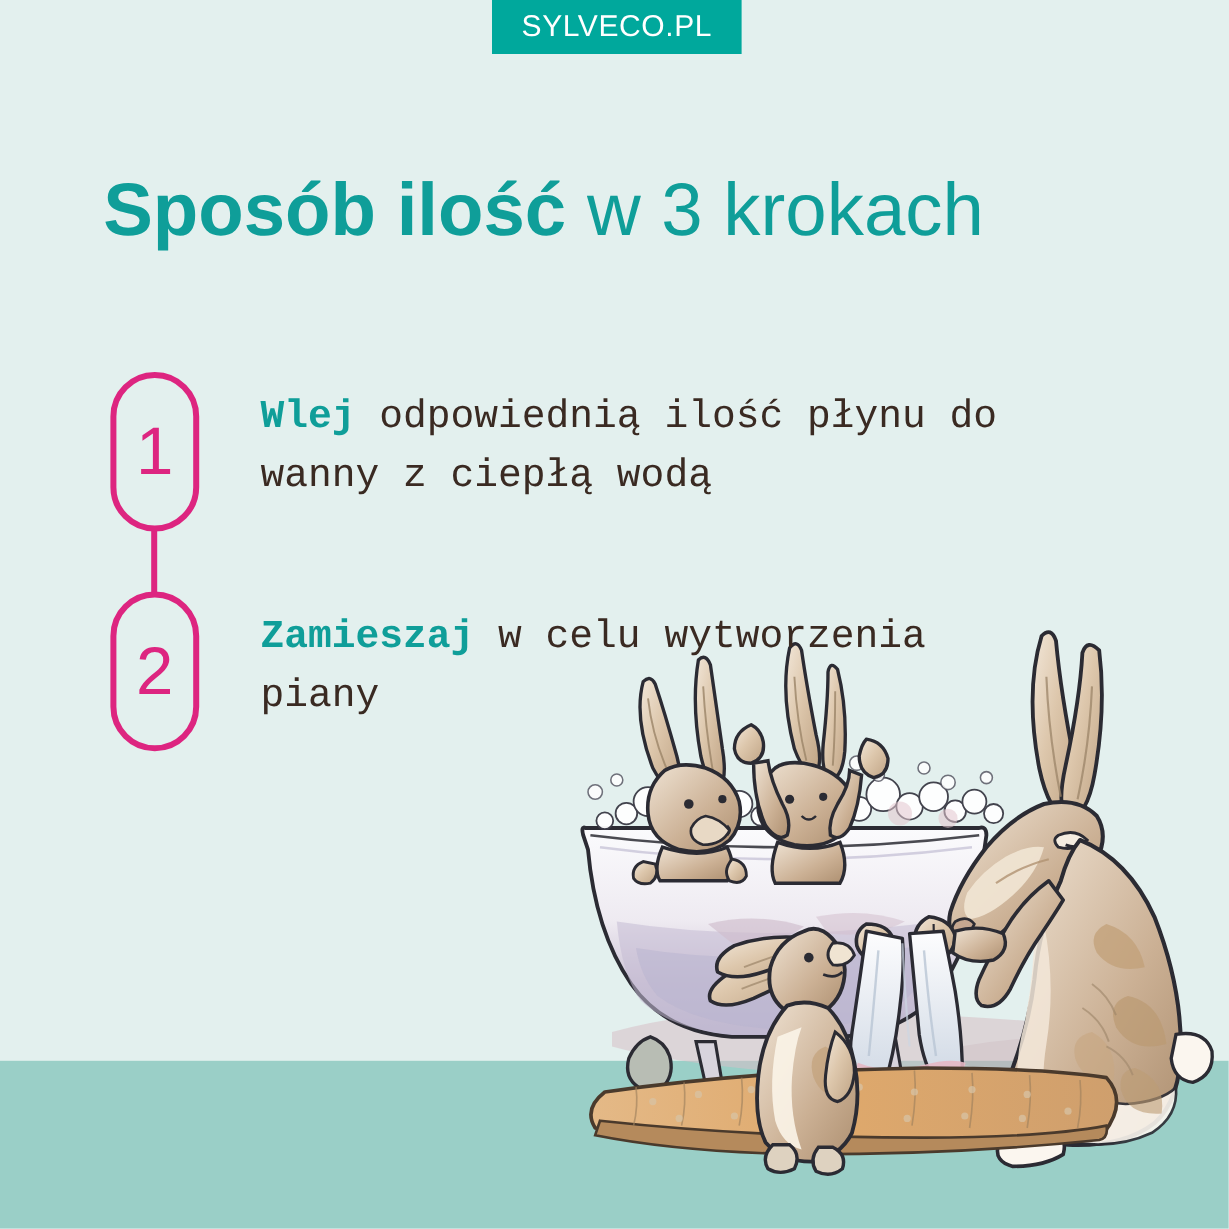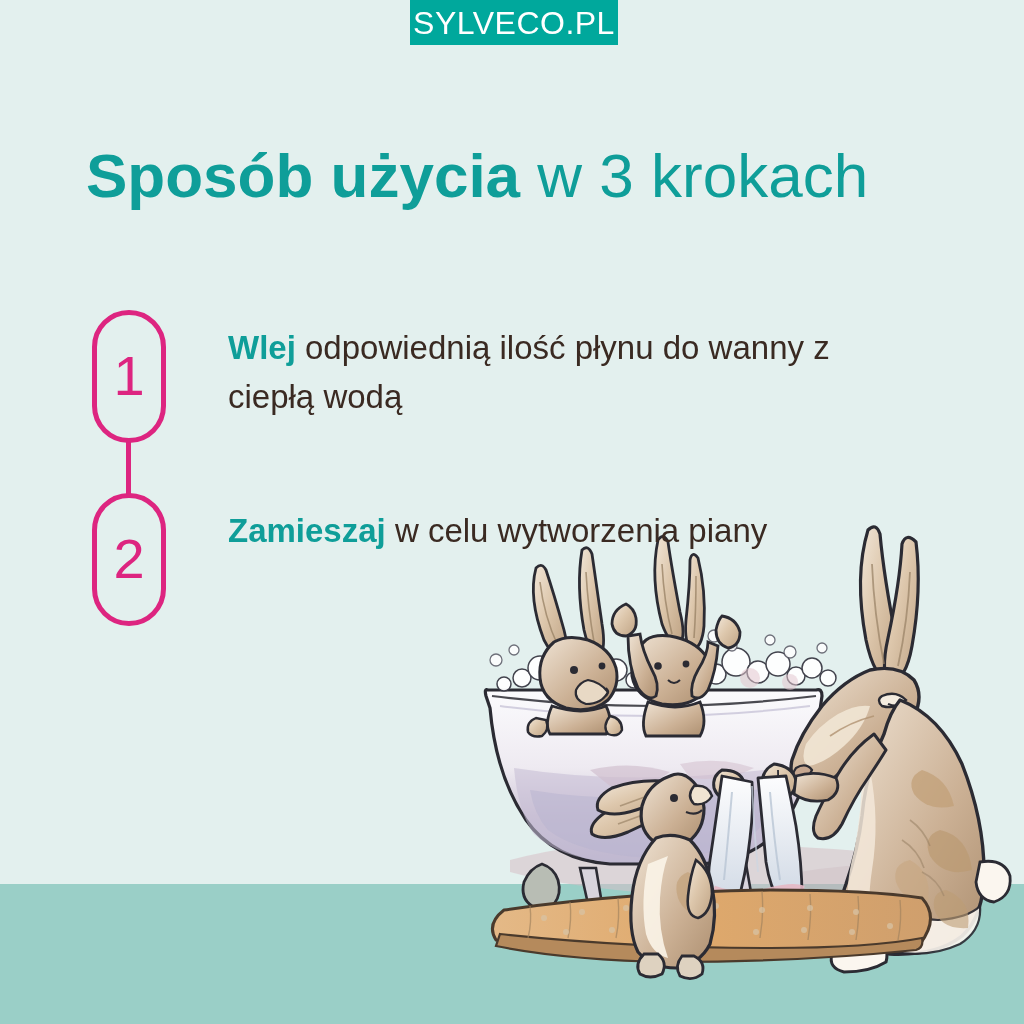--- a/index.html
+++ b/index.html
@@ -38,21 +38,21 @@
     top: 0px;
     width: 208px;
     height: 45px;
     background: #00a89c;
     display: flex;
     align-items: center;
     justify-content: center;
   }
   .brand-text {
     color: #ffffff;
-    font-size: 32px;
+    font-size: 25px;
     font-weight: 400;
     letter-spacing: 0.5px;
     font-family: "Liberation Sans", sans-serif;
     line-height: 1;
     white-space: nowrap;
   }
 
   
   .headline {
     position: absolute;
@@ -112,27 +112,27 @@
     font-size: 56px;
     font-weight: 400;
     line-height: 1;
     font-family: "Liberation Sans", sans-serif;
     position: relative;
     top: -1px;
   }
 
   .step-text {
     position: absolute;
-    left: 136px;
+    left: 125px;
     top: 14px;
     width: 620px;
     font-size: 33px;
     line-height: 1.48;
     color: #3a2a22;
-    font-family: Liberation Sans, sans-serif;
+    font-family: Liberation Mono, monospace;
     font-weight: 400;
   }
   .step-text .lead {
     color: #0f9e99;
     font-weight: 700;
   }
 
   
   .illustration {
     position: absolute;
@@ -406,21 +406,21 @@
         <path d="M212 436 q-8 10 -2 20 q12 6 22 -2 q4 -12 -8 -18 Z" fill="#ded2c0" stroke="#2b2b33" stroke-width="2.8"></path>
       </g>
     </svg>
   </div>
 
   <div class="brand-box">
     <span class="brand-text">SYLVECO.PL</span>
   </div>
 
   <div class="headline">
-    <span class="strong">Sposób użycia</span><span class="light"> w 3 krokach</span>
+    <span class="strong">Sposób ilość</span><span class="light"> w 3 krokach</span>
   </div>
 
   <div class="steps">
 
     <div class="step-connector"></div>
 
     <div class="step step-1">
       <div class="badge">
         <span class="badge-num">1</span>
       </div>

